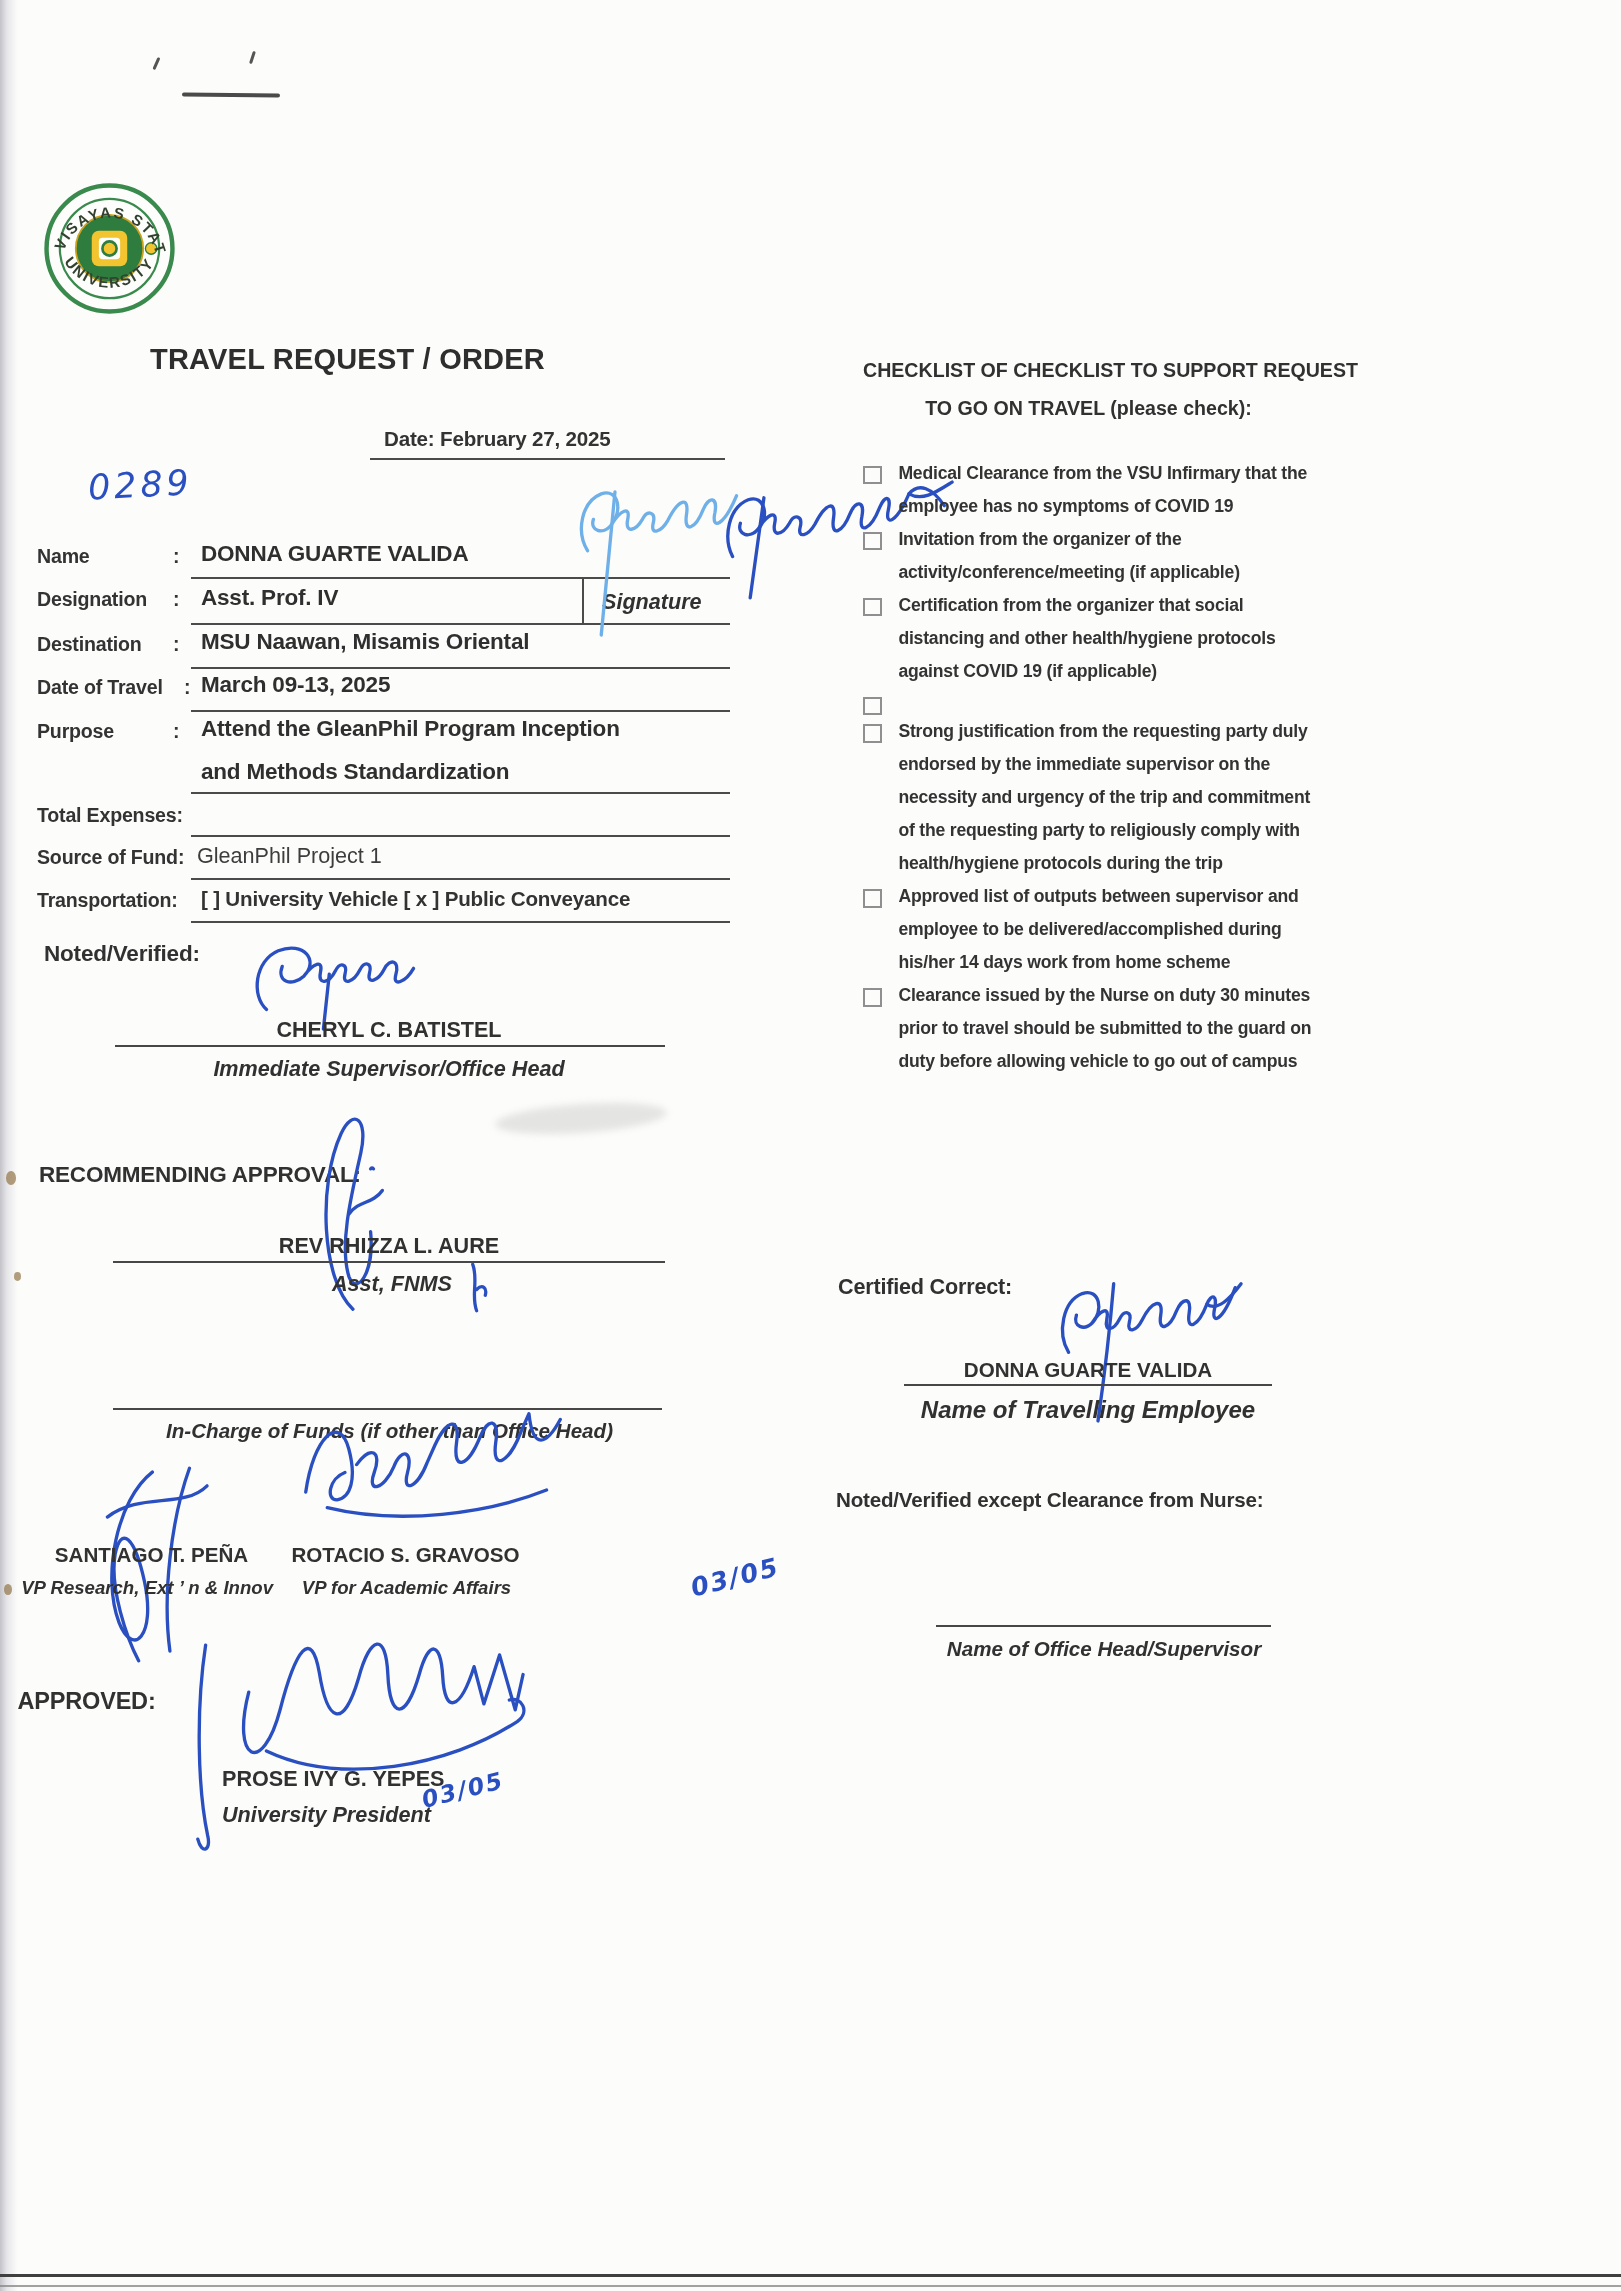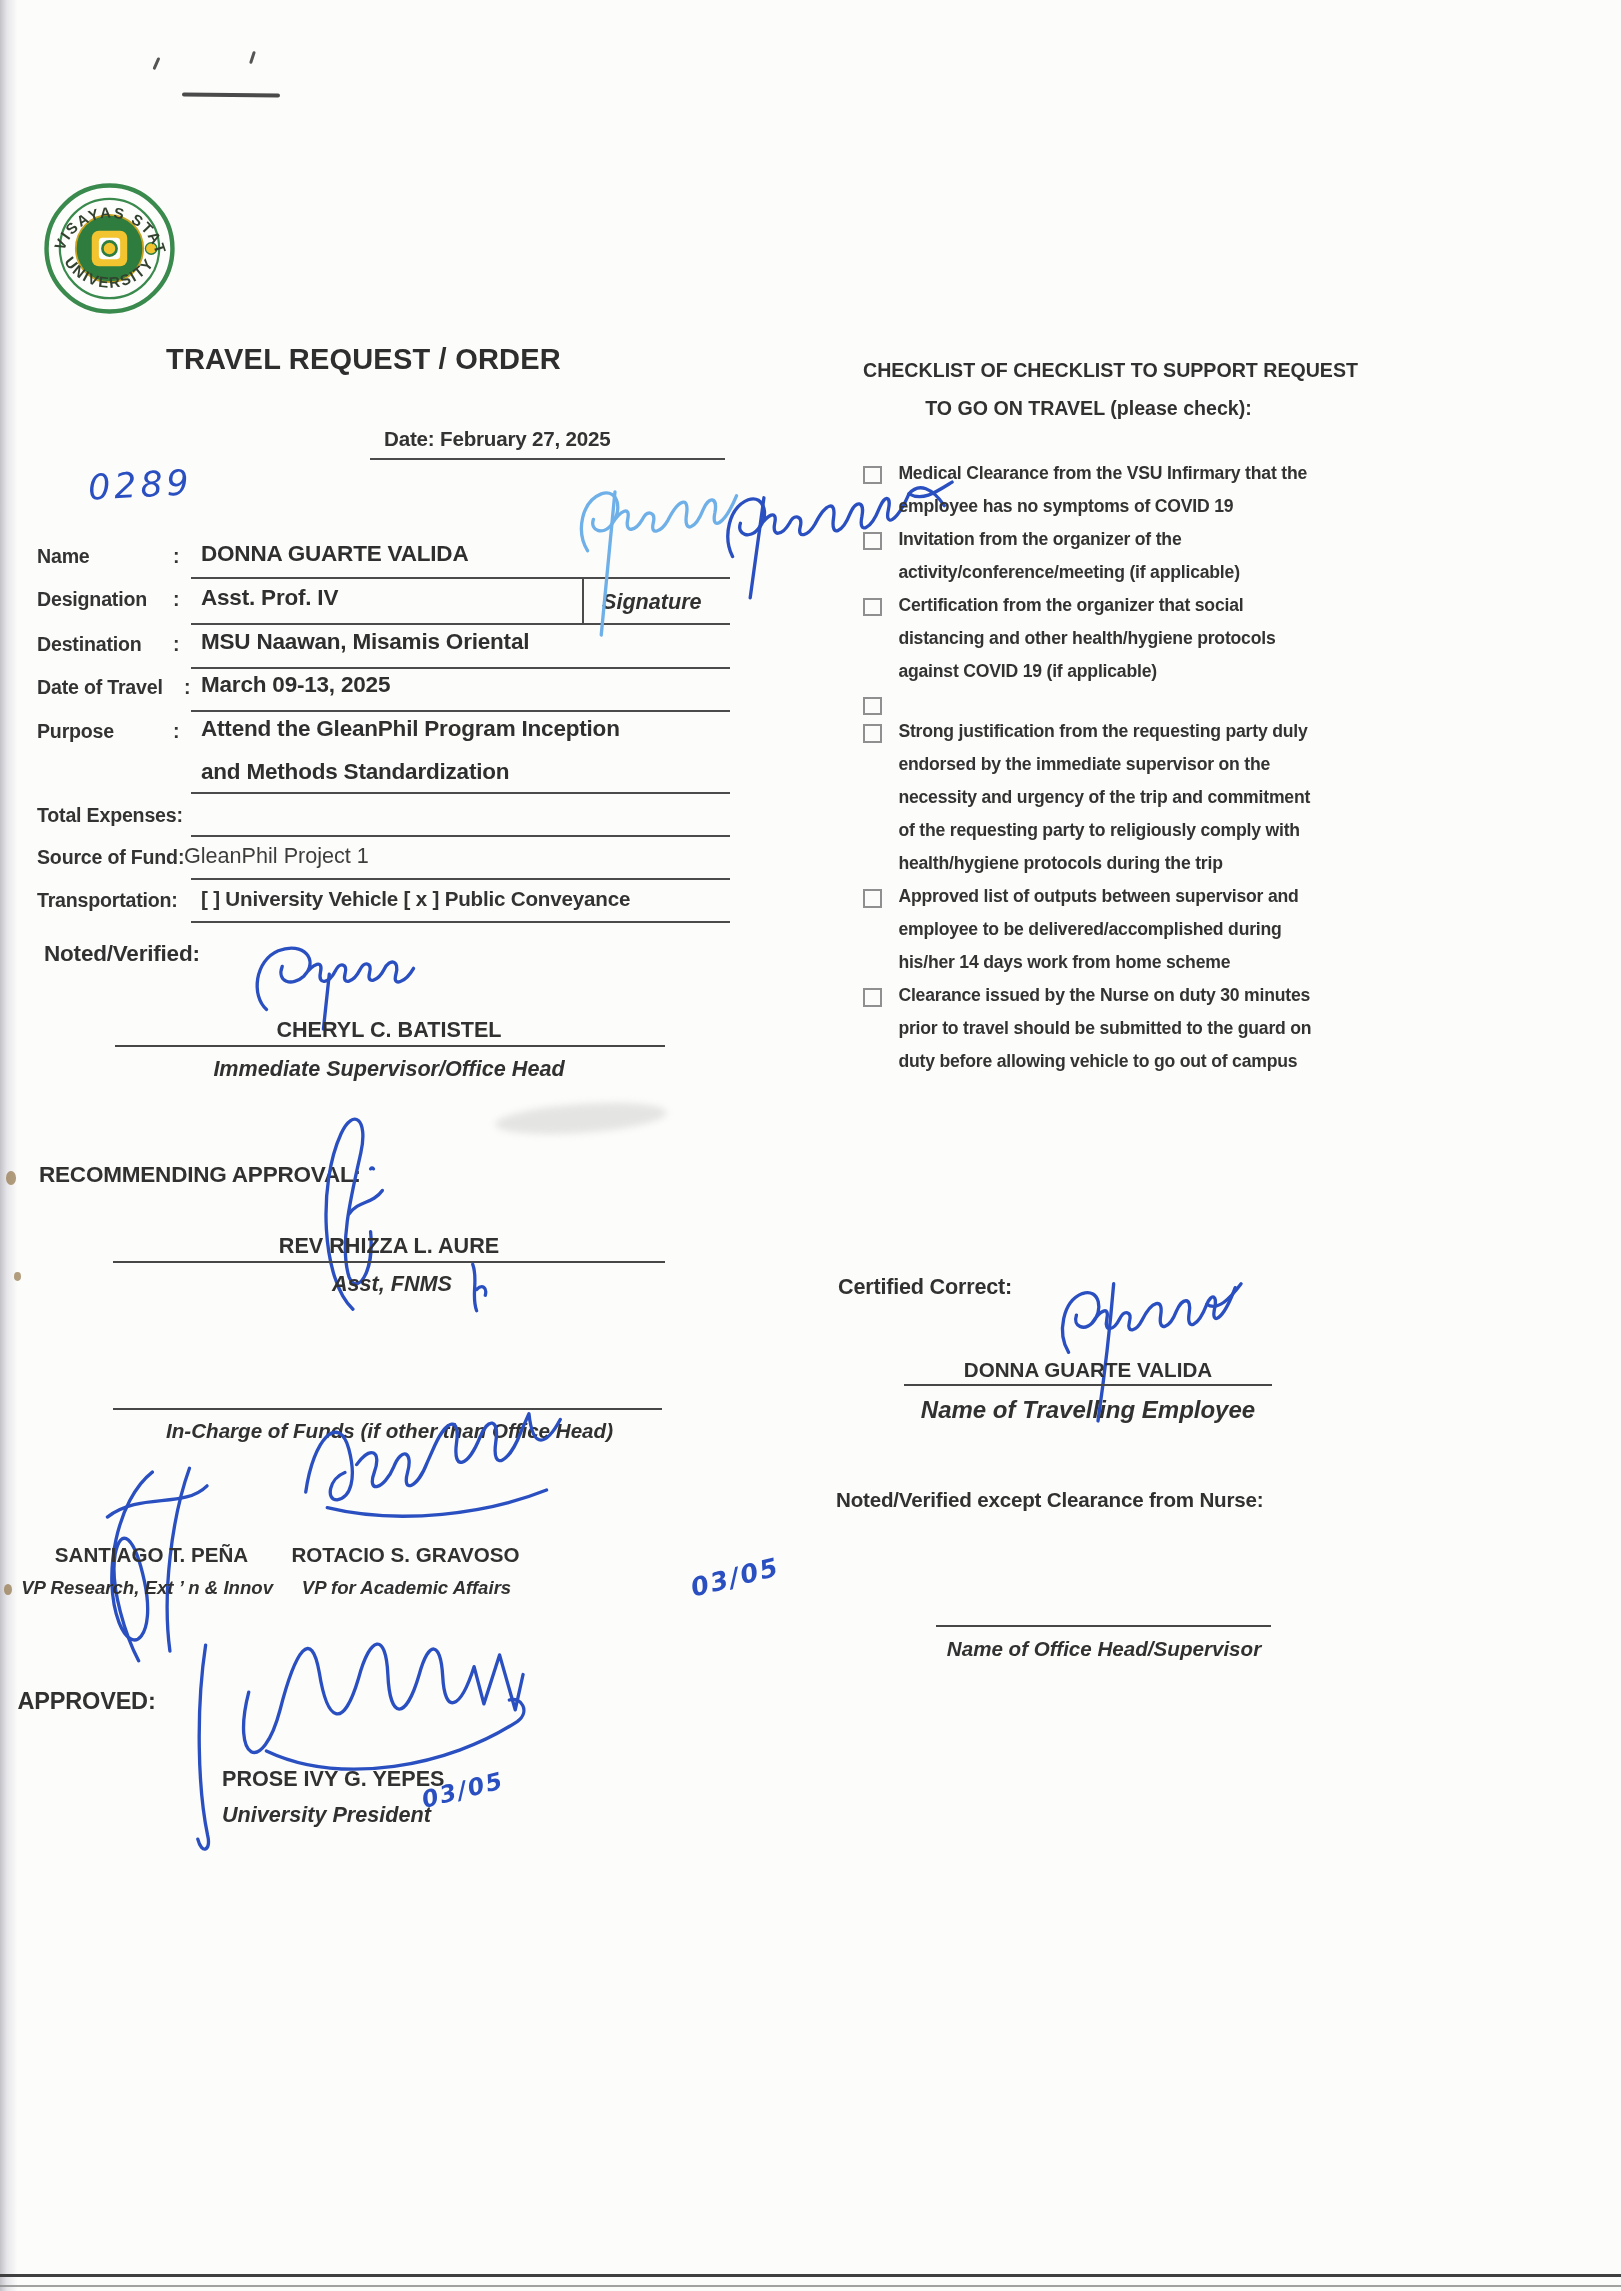--- a/index.html
+++ b/index.html
@@ -14,21 +14,21 @@
     background:linear-gradient(to right,#c2c2c8 0px,#e6e6ea 6.9px,rgba(252,252,250,0) 17.6px);}
   .speck{border-radius:50%;background:#8a6a3a;opacity:.65;}
   .staple{background:#4a4a4a;border-radius:2.9px;}
   .tick{background:#555;border-radius:2px;}
   .smudge{background:#c8c8c8;opacity:.45;filter:blur(3.9px);border-radius:50%;}
   .scanline1{background:#3f3f3f;}
   .scanline2{background:#8a8a8a;opacity:.8;}
   
   .hdr-univ{font-size:24.5px;font-weight:bold;color:#2f2f2f;letter-spacing:-0.2px;}
   .hdr-addr{font-size:20.6px;font-weight:600;color:#333;}
-  .doc-title{font-size:29px;font-weight:bold;color:#2e2e2e;letter-spacing:0.2px;margin-left:16px;}
+  .doc-title{font-size:29px;font-weight:bold;color:#2e2e2e;letter-spacing:0.2px;}
   .lbl{font-size:19.6px;font-weight:bold;color:#333;letter-spacing:-0.2px;white-space:nowrap;}
   .val{font-size:22.5px;font-weight:bold;color:#2f2f2f;letter-spacing:-0.2px;white-space:nowrap;}
   .val-light{font-size:21.6px;font-weight:normal;color:#3d3d3d;white-space:nowrap;}
   .uline{height:0;border-top:2px solid #4b4b4b;}
   .uline3{height:0;border-top:2.9px solid #474747;}
   .vline{width:2px;background:#4b4b4b;}
   .sec-h{font-size:22.5px;font-weight:bold;color:#313131;letter-spacing:-0.2px;white-space:nowrap;}
   .nm{font-size:21.6px;font-weight:bold;color:#313131;white-space:nowrap;}
   .ttl{font-size:21.6px;font-weight:bold;font-style:italic;color:#313131;white-space:nowrap;}
   .chk-head span{display:block;font-size:19.6px;font-weight:bold;color:#313131;line-height:38px;white-space:nowrap;}
@@ -112,21 +112,21 @@
   <div class="abs lbl" style="left:37px;top:720px;">Purpose</div>
   <div class="abs lbl" style="left:173px;top:720px;">:</div>
   <div class="abs val" style="left:201px;top:716px;">Attend the GleanPhil Program Inception</div>
   <div class="abs val" style="left:201px;top:759px;">and Methods Standardization</div>
   <div class="abs uline" style="left:191px;top:792px;width:539px;"></div>
 
   <div class="abs lbl" style="left:37px;top:804px;">Total Expenses:</div>
   <div class="abs uline" style="left:191px;top:835px;width:539px;"></div>
 
   <div class="abs lbl" style="left:37px;top:846px;">Source of Fund:</div>
-  <div class="abs val-light" style="left:184px;top:843px;">GleanPhil Project 1</div>
+  <div class="abs val-light" style="left:197px;top:843px;">GleanPhil Project 1</div>
   <div class="abs uline" style="left:191px;top:878px;width:539px;"></div>
 
   <div class="abs lbl" style="left:37px;top:889px;">Transportation:</div>
   <div class="abs lbl pre" style="left:201px;top:887px;font-size:20.6px;">[ ]  University Vehicle      [ x ]  Public Conveyance</div>
   <div class="abs uline" style="left:191px;top:921px;width:539px;"></div>
 
   <svg class="abs sig" style="left:564px;top:480px;" width="392" height="162" viewBox="0 0 400 165">
     <path class="lt" d="M24,72 C12,52 18,22 38,14 C56,8 60,32 48,46 C40,56 26,52 30,40 M48,46 C58,30 68,26 65,40 C62,55 73,52 80,40 C85,30 94,32 91,44 C88,57 99,53 106,41 C117,19 128,16 125,35 C122,55 134,50 142,30 C148,16 157,17 154,33 C150,52 163,47 176,16"></path>
     <path class="lt" d="M52,12 L38,158"></path>
     <path d="M172,78 C162,58 168,28 188,20 C205,14 210,38 198,50 C190,60 176,56 180,44 M198,50 C208,34 218,30 215,44 C212,59 223,56 230,44 C235,34 244,36 241,48 C238,60 249,57 256,45 C267,23 278,20 275,39 C272,59 284,54 292,34 C298,20 307,21 304,37 C300,56 313,51 322,28 C328,14 334,17 331,30 C327,48 339,44 352,14 C362,2 376,8 388,26"></path>

